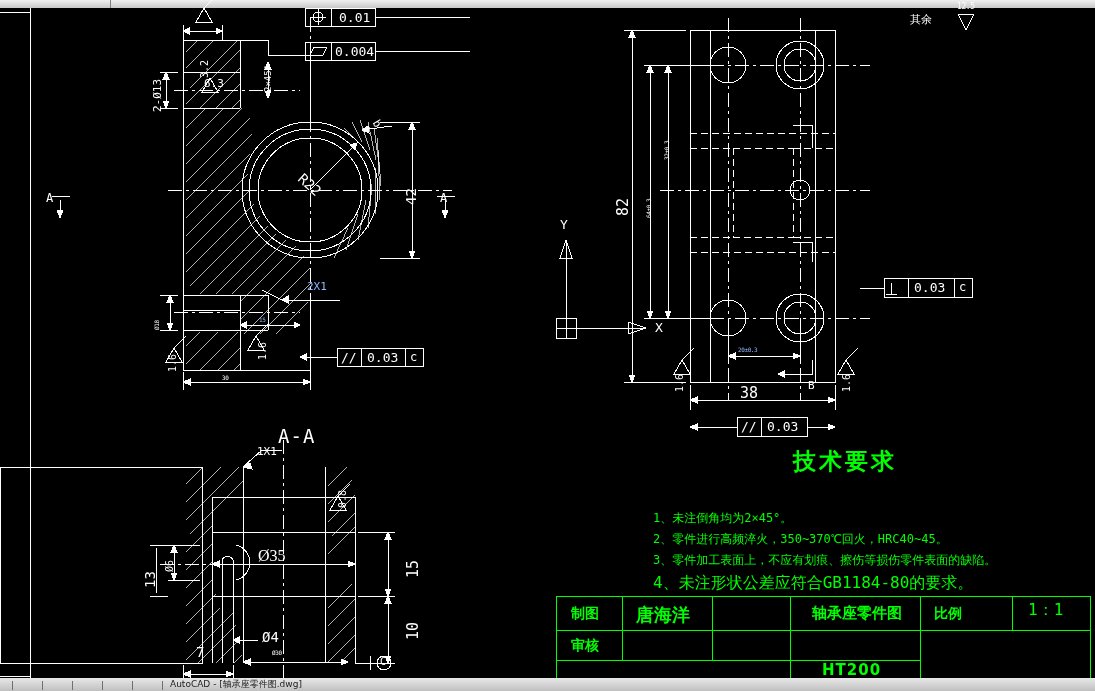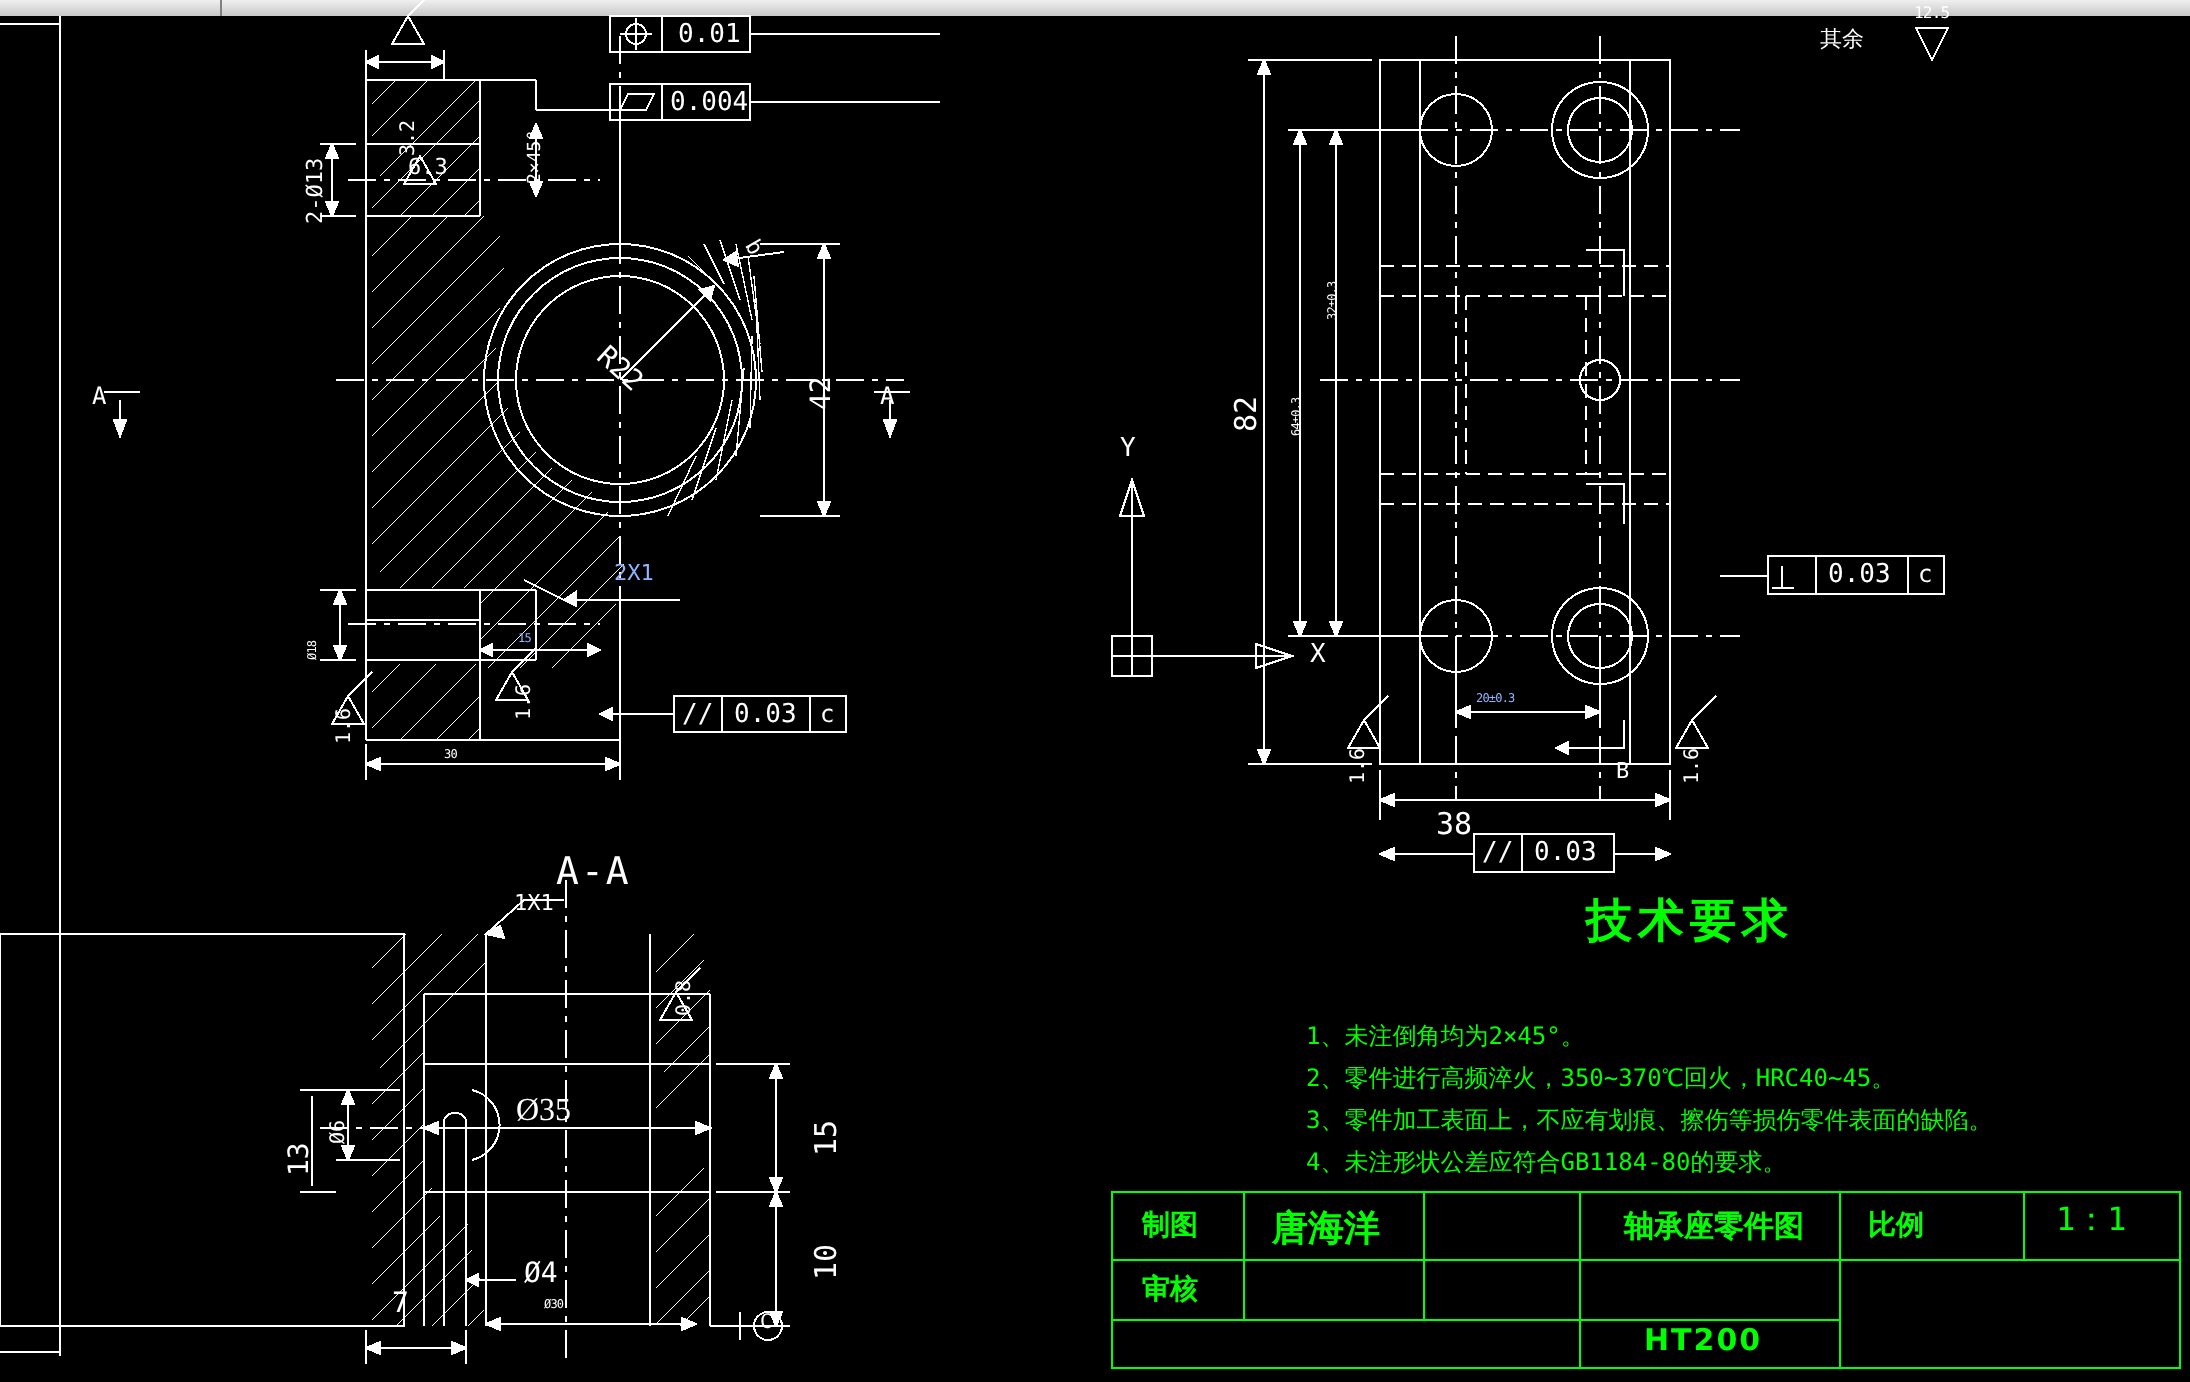--- a/index.html
+++ b/index.html
@@ -405,21 +405,21 @@
   <div class="lbl" style="left:367px;top:351px;font-size:13px;">0.03</div>
   <div class="lbl" style="left:410px;top:351px;font-size:12px;">c</div>
 
   <div class="lbl" style="left:46px;top:192px;font-size:12px;">A</div>
   <div class="lbl" style="left:440px;top:192px;font-size:12px;">A</div>
 
   <div class="lbl rot90" style="left:616px;top:216px;font-size:15px;">82</div>
   <div class="lbl rot90 tinynum" style="left:646px;top:218px;">64±0.3</div>
   <div class="lbl rot90 tinynum" style="left:664px;top:160px;">32±0.3</div>
   <div class="lbl blu tinynum" style="left:738px;top:347px;">20±0.3</div>
-  <div class="lbl" style="left:718px;top:386px;font-size:15px;margin-top:19px;">38</div>
+  <div class="lbl" style="left:740px;top:386px;font-size:15px;">38</div>
   <div class="lbl" style="left:808px;top:380px;font-size:11px;">B</div>
   <div class="lbl rot90" style="left:675px;top:392px;font-size:10px;">1.6</div>
   <div class="lbl rot90" style="left:842px;top:392px;font-size:10px;">1.6</div>
   <div class="lbl" style="left:914px;top:281px;font-size:13px;">0.03</div>
   <div class="lbl" style="left:959px;top:281px;font-size:12px;">c</div>
   <div class="lbl" style="left:741px;top:420px;font-size:13px;">//</div>
   <div class="lbl" style="left:767px;top:420px;font-size:13px;">0.03</div>
 
   <div class="lbl" style="left:560px;top:218px;font-size:13px;">Y</div>
   <div class="lbl" style="left:655px;top:321px;font-size:13px;">X</div>
@@ -434,25 +434,34 @@
   <div class="lbl tinynum" style="left:272px;top:650px;">Ø30</div>
   <div class="lbl" style="left:196px;top:645px;font-size:14px;">7</div>
   <div class="lbl rot90" style="left:406px;top:578px;font-size:15px;">15</div>
   <div class="lbl rot90" style="left:406px;top:640px;font-size:15px;">10</div>
   <div class="lbl" style="left:380px;top:657px;font-size:10px;">C</div>
 
   <div class="lbl grn big-cn" style="left:745px;top:450px;font-size:23px;letter-spacing:3px;margin-left:48px;">技术要求</div>
   <div class="lbl grn" style="left:653px;top:512px;font-size:12px;">1、未注倒角均为2×45°。</div>
   <div class="lbl grn" style="left:653px;top:533px;font-size:12px;">2、零件进行高频淬火，350~370℃回火，HRC40~45。</div>
   <div class="lbl grn" style="left:653px;top:554px;font-size:12px;">3、零件加工表面上，不应有划痕、擦伤等损伤零件表面的缺陷。</div>
-  <div class="lbl grn" style="left:653px;top:575px;font-size:12px;">4、未注形状公差应符合GB1184-80的要求。</div>
+  <div class="lbl grn" style="left:653px;top:575px;font-size:16px;">4、未注形状公差应符合GB1184-80的要求。</div>
 
   <div class="lbl grn big-cn" style="left:571px;top:606px;font-size:14px;">制图</div>
   <div class="lbl grn big-cn" style="left:636px;top:606px;font-size:18px;">唐海洋</div>
   <div class="lbl grn big-cn" style="left:571px;top:638px;font-size:14px;">审核</div>
   <div class="lbl grn big-cn" style="left:636px;top:638px;font-size:14px;"></div>
   <div class="lbl grn big-cn" style="left:812px;top:606px;font-size:15px;">轴承座零件图</div>
   <div class="lbl grn big-cn" style="left:822px;top:663px;font-size:15px;letter-spacing:1px;">HT200</div>
   <div class="lbl grn big-cn" style="left:934px;top:606px;font-size:14px;">比例</div>
   <div class="lbl grn" style="left:1028px;top:602px;font-size:16px;">1：1</div>
 
+  <div class="taskbar">
+    <div class="tb-tick" style="left:12px;"></div>
+    <div class="tb-tick" style="left:42px;"></div>
+    <div class="tb-tick" style="left:72px;"></div>
+    <div class="tb-tick" style="left:102px;"></div>
+    <div class="tb-tick" style="left:132px;"></div>
+    <div class="tb-tick" style="left:162px;"></div>
+    <div class="tb-txt">AutoCAD - [轴承座零件图.dwg]</div>
+  </div>
 
 </div>
 
 </body></html>

